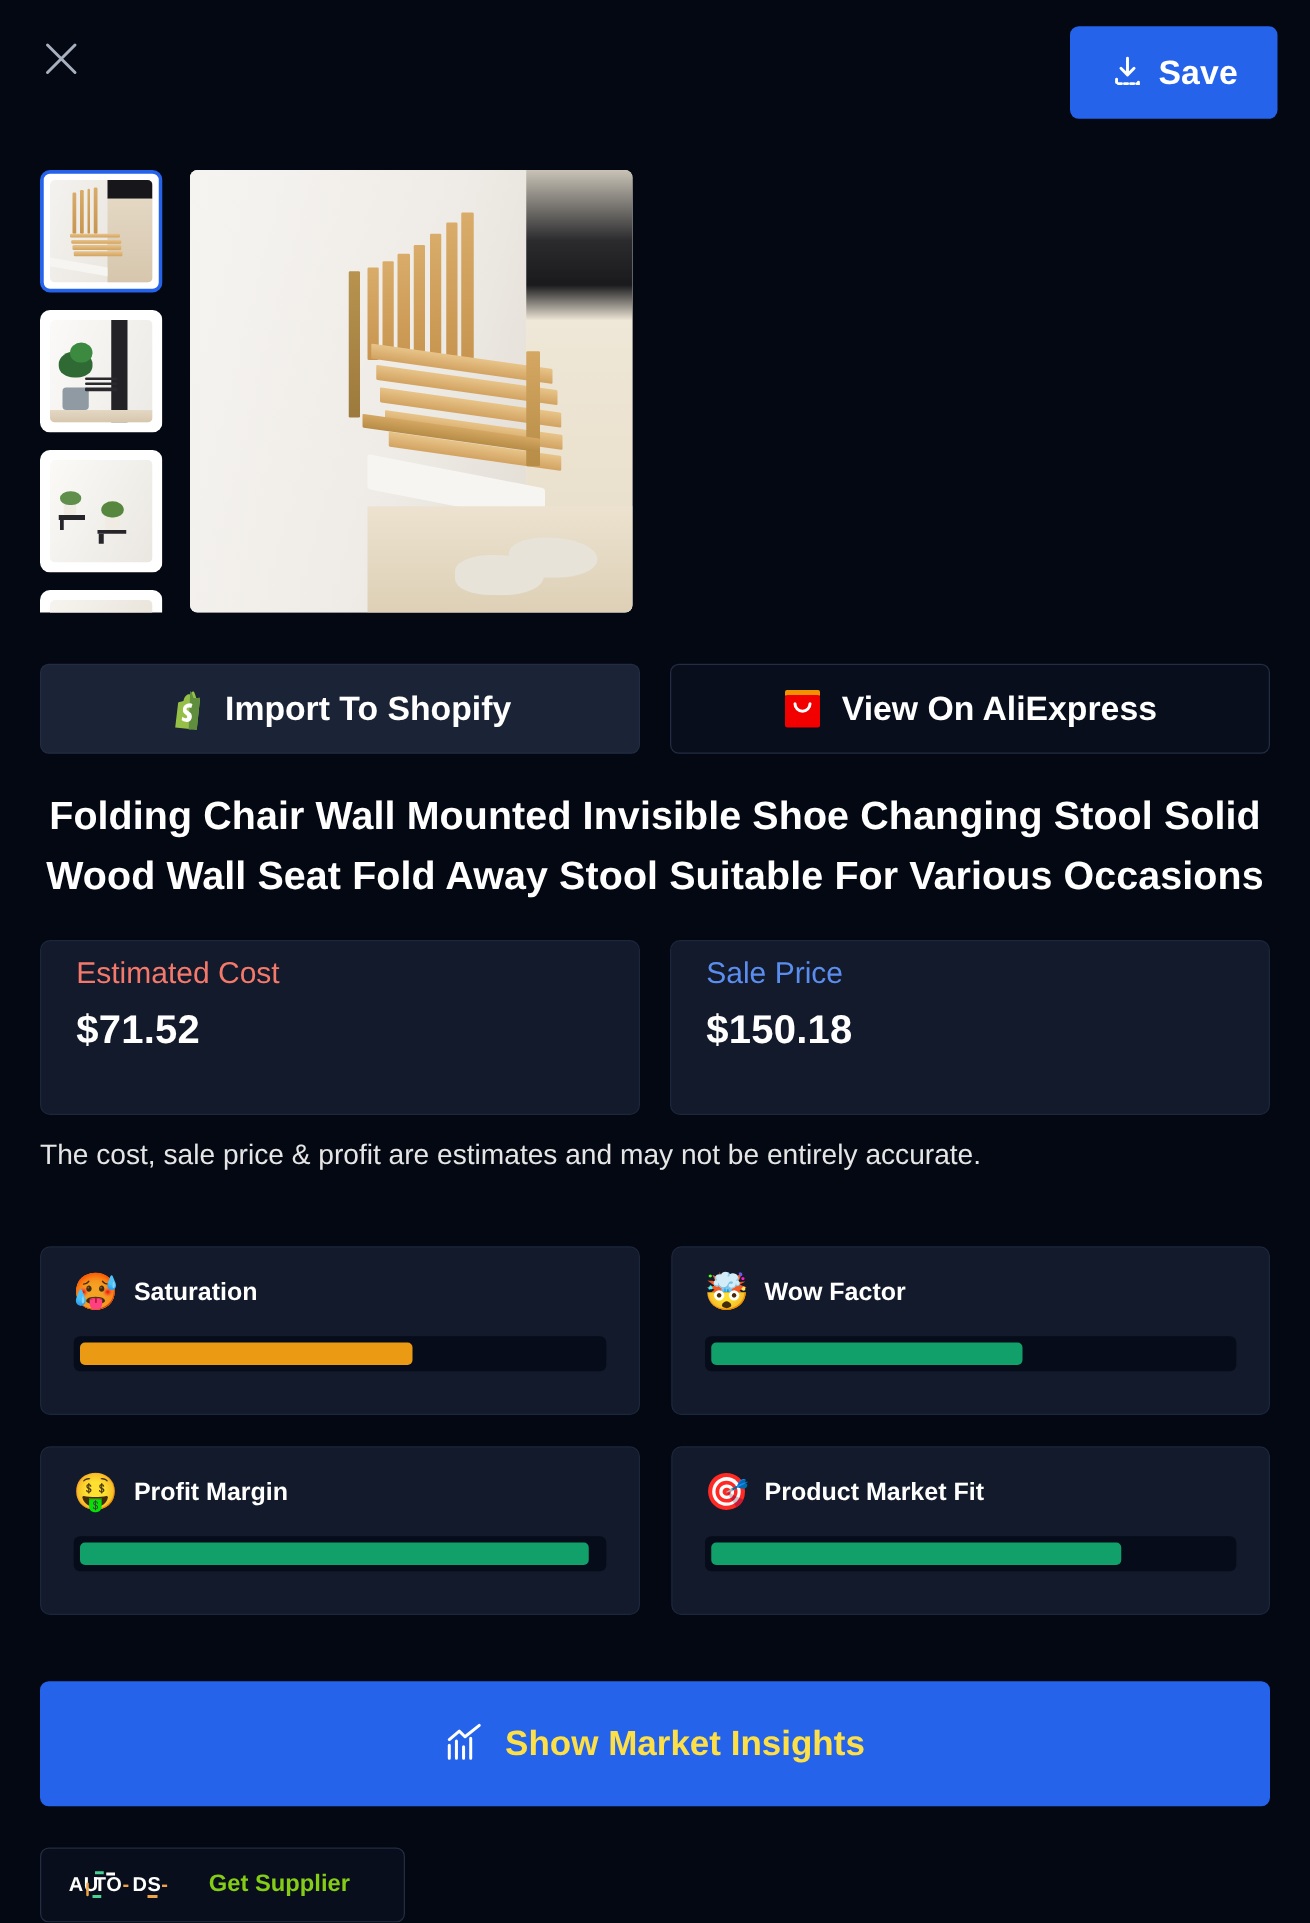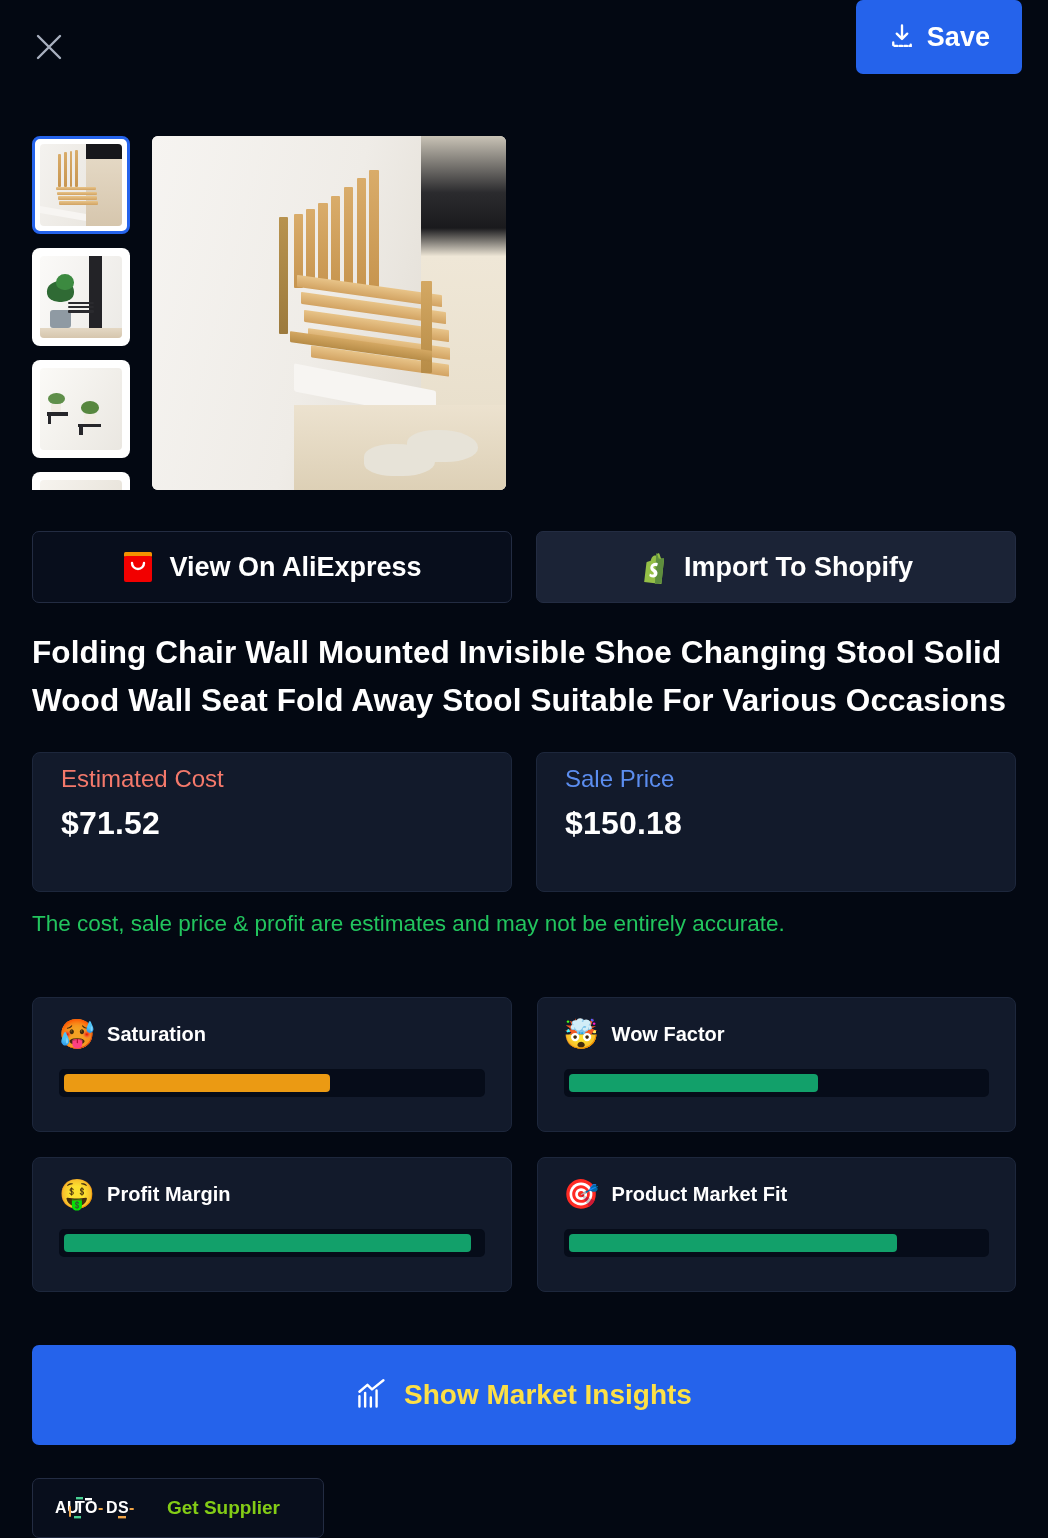--- a/index.html
+++ b/index.html
@@ -36,21 +36,21 @@
     display: flex;
     align-items: center;
     justify-content: center;
     cursor: pointer;
   }
   .close-btn svg { display: block; }
 
   .save-btn {
     position: absolute;
     right: 26px;
-    top: 0;
+    top: 21px;
     width: 166px;
     height: 74px;
     background: #2563eb;
     border-radius: 7px;
     border: none;
     display: flex;
     align-items: center;
     justify-content: center;
     gap: 11px;
     cursor: pointer;
@@ -163,20 +163,21 @@
   .title {
     position: absolute;
     left: 32px;
     top: 628px;
     width: 984px;
     color: #ffffff;
     font-size: 31.5px;
     font-weight: 700;
     line-height: 48px;
     letter-spacing: 0.1px;
+    text-align: center;
   }
 
   
   .prices {
     position: absolute;
     left: 32px;
     top: 752px;
     width: 984px;
     height: 140px;
     display: flex;
@@ -199,21 +200,21 @@
     font-weight: 700;
     color: #ffffff;
     letter-spacing: 0.2px;
   }
 
   .disclaimer {
     position: absolute;
     left: 32px;
     top: 911px;
     width: 984px;
-    color: #22c55e;
+    color: #e5e5e5;
     font-size: 22.5px;
     font-weight: 400;
   }
 
   
   .metrics {
     position: absolute;
     left: 32px;
     top: 997px;
     width: 984px;
@@ -420,40 +421,40 @@
         <div class="baseboard" style="left:40%;top:68%;width:40%;height:8%;transform:skewY(11deg);border-radius:2px"></div>
         <div class="floor-strip" style="left:40%;top:76%;width:60%;height:24%;background:linear-gradient(180deg,#ece2cf,#ddd0b6)"></div>
 
         <div class="slipper" style="left:60%;top:87%;width:20%;height:9%"></div>
         <div class="slipper" style="left:72%;top:83%;width:20%;height:9%"></div>
       </div>
     </div>
   </div>
 
   <div class="actions">
+    <div class="action-btn shopify">
+      <span>
+        <svg class="shopify-icon" viewBox="0 0 32 36" aria-hidden="true">
+          <path d="M21.5 3.5c-.5-.3-1.2-.2-1.6.1-.1.1-1 .8-1.6 2.2-.9-.3-1.8-.2-2.6.2-1.5.8-2.6 2.7-3.2 5.3l-3.4 1c-1 .3-1.1.4-1.2 1.4L5.5 34l18.4 2 2.8-26.4c-.1-.3-.3-.4-.6-.5l-2.6-.2c0-.1-1.5-5-2-5.4z" fill="#95bf47"></path>
+          <path d="M25.7 9.1l-2.6-.2c0-.1-1.5-5-2-5.4-.2-.2-.5-.2-.8-.2L19 36l7-.8 2.7-26.4c-.1-.3-.3-.4-.6-.5z" fill="#5e8e3e" transform="translate(-2,0)"></path>
+          <path d="M20.2 14.2l-1 3.1s-1-.5-2.2-.4c-1.8.1-1.8 1.2-1.8 1.5.1 1.6 4.3 2 4.5 5.7.2 2.9-1.5 4.9-4 5.1-3 .2-4.7-1.6-4.7-1.6l.6-2.7s1.7 1.3 3 1.2c.9-.1 1.2-.8 1.2-1.3-.1-2.1-3.6-2-3.7-5.4-.2-2.9 1.7-5.8 5.9-6 1.6-.1 2.2.8 2.2.8z" fill="#fff"></path>
+        </svg>
+      </span>
+      <span class="label">Import To Shopify</span>
+    </div>
+
     <div class="action-btn aliexpress">
       <span>
         <svg class="ali-icon" viewBox="0 0 32 34" aria-hidden="true">
           <rect x="2" y="2" width="28" height="5" rx="1.5" fill="#f39200"></rect>
           <rect x="2" y="6" width="28" height="26" rx="2" fill="#f20000"></rect>
           <path d="M10 13 a6 6 0 0 0 12 0" stroke="#ffffff" stroke-width="2.4" fill="none" stroke-linecap="round"></path>
         </svg>
       </span>
       <span class="label">View On AliExpress</span>
-    </div>
-
-    <div class="action-btn shopify">
-      <span>
-        <svg class="shopify-icon" viewBox="0 0 32 36" aria-hidden="true">
-          <path d="M21.5 3.5c-.5-.3-1.2-.2-1.6.1-.1.1-1 .8-1.6 2.2-.9-.3-1.8-.2-2.6.2-1.5.8-2.6 2.7-3.2 5.3l-3.4 1c-1 .3-1.1.4-1.2 1.4L5.5 34l18.4 2 2.8-26.4c-.1-.3-.3-.4-.6-.5l-2.6-.2c0-.1-1.5-5-2-5.4z" fill="#95bf47"></path>
-          <path d="M25.7 9.1l-2.6-.2c0-.1-1.5-5-2-5.4-.2-.2-.5-.2-.8-.2L19 36l7-.8 2.7-26.4c-.1-.3-.3-.4-.6-.5z" fill="#5e8e3e" transform="translate(-2,0)"></path>
-          <path d="M20.2 14.2l-1 3.1s-1-.5-2.2-.4c-1.8.1-1.8 1.2-1.8 1.5.1 1.6 4.3 2 4.5 5.7.2 2.9-1.5 4.9-4 5.1-3 .2-4.7-1.6-4.7-1.6l.6-2.7s1.7 1.3 3 1.2c.9-.1 1.2-.8 1.2-1.3-.1-2.1-3.6-2-3.7-5.4-.2-2.9 1.7-5.8 5.9-6 1.6-.1 2.2.8 2.2.8z" fill="#fff"></path>
-        </svg>
-      </span>
-      <span class="label">Import To Shopify</span>
     </div>
   </div>
 
   <h1 class="title">Folding Chair Wall Mounted Invisible Shoe Changing Stool Solid Wood Wall Seat Fold Away Stool Suitable For Various Occasions</h1>
 
   <div class="prices">
     <div class="price-card">
       <div class="plabel" style="color:#f4796b">Estimated Cost</div>
       <div class="pvalue">$71.52</div>
     </div>

